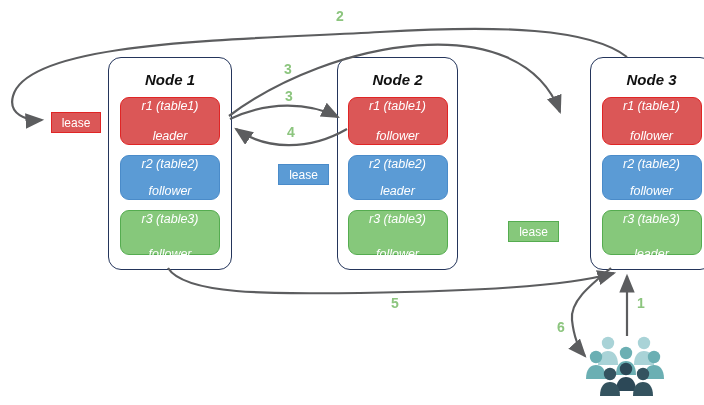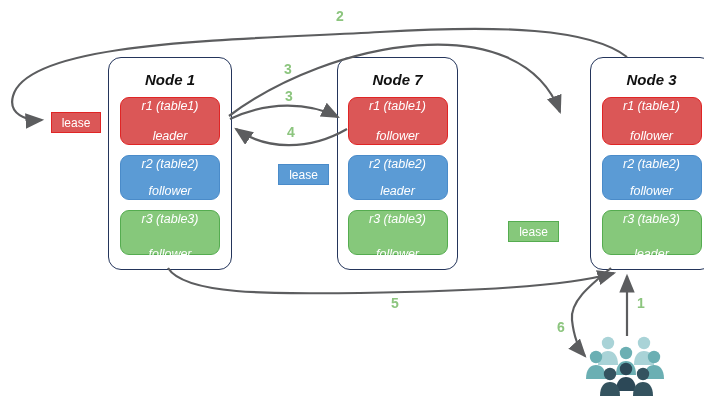--- a/index.html
+++ b/index.html
@@ -71,21 +71,21 @@
       <span>r2 (table2)</span>
       <span>follower</span>
     </div>
     <div class="replica r3" data-color="green">
       <span>r3 (table3)</span>
       <span>follower</span>
     </div>
   </div>
 
   <div class="node node-2">
-    <div class="node-title">Node 7</div>
+    <div class="node-title">Node 2</div>
     <div class="replica r1" data-color="red">
       <span>r1 (table1)</span>
       <span>follower</span>
     </div>
     <div class="replica r2" data-color="blue">
       <span>r2 (table2)</span>
       <span>leader</span>
     </div>
     <div class="replica r3" data-color="green">
       <span>r3 (table3)</span>

